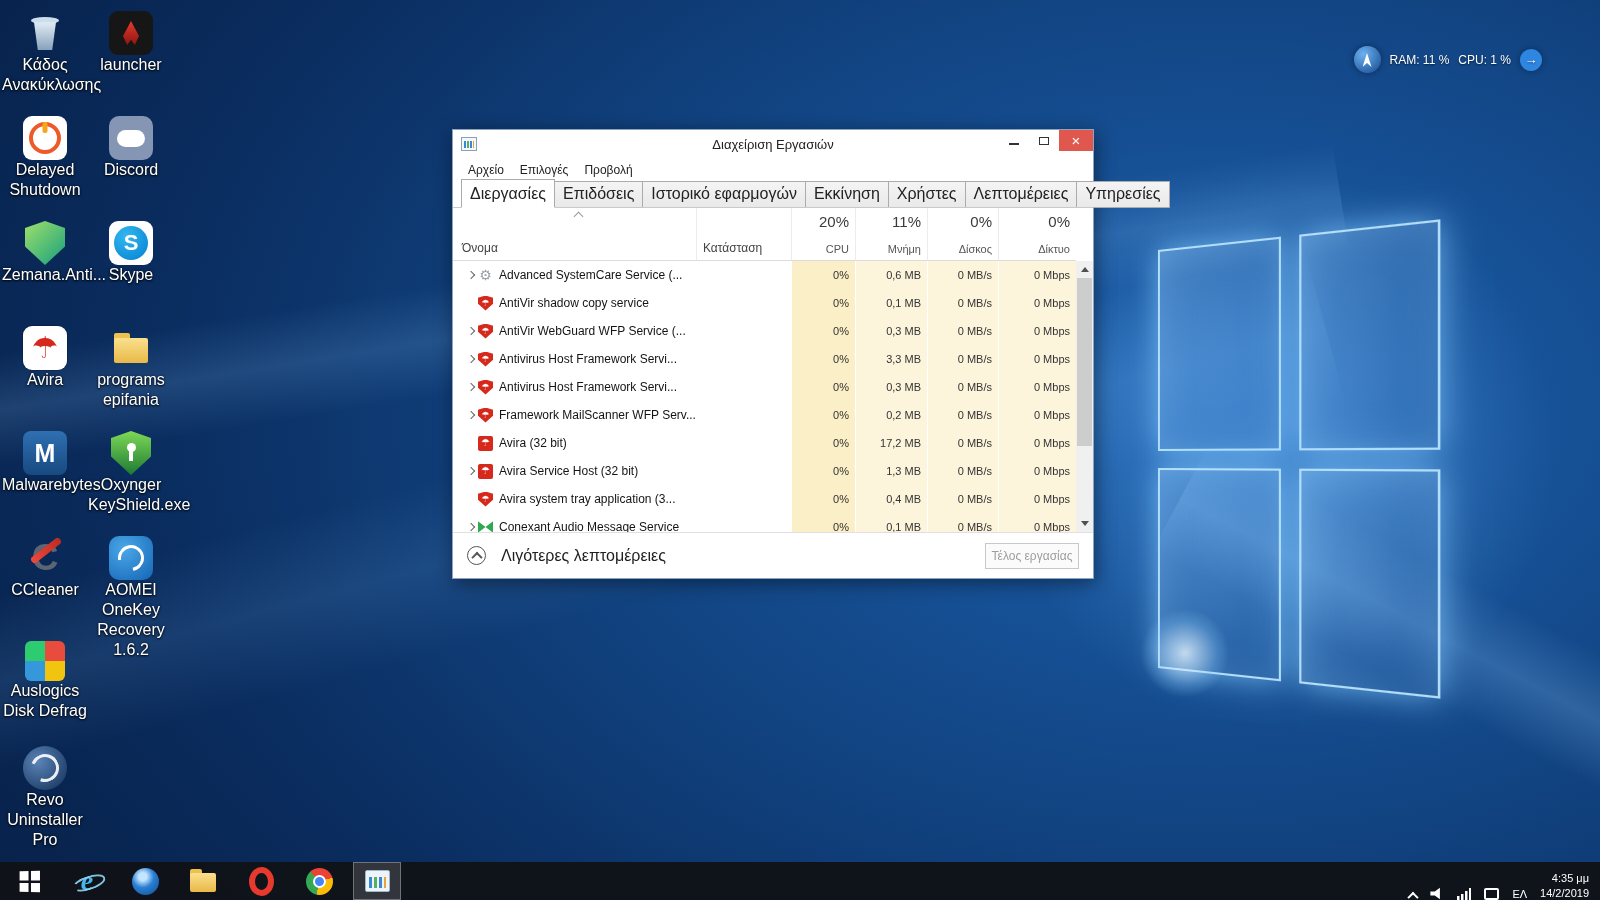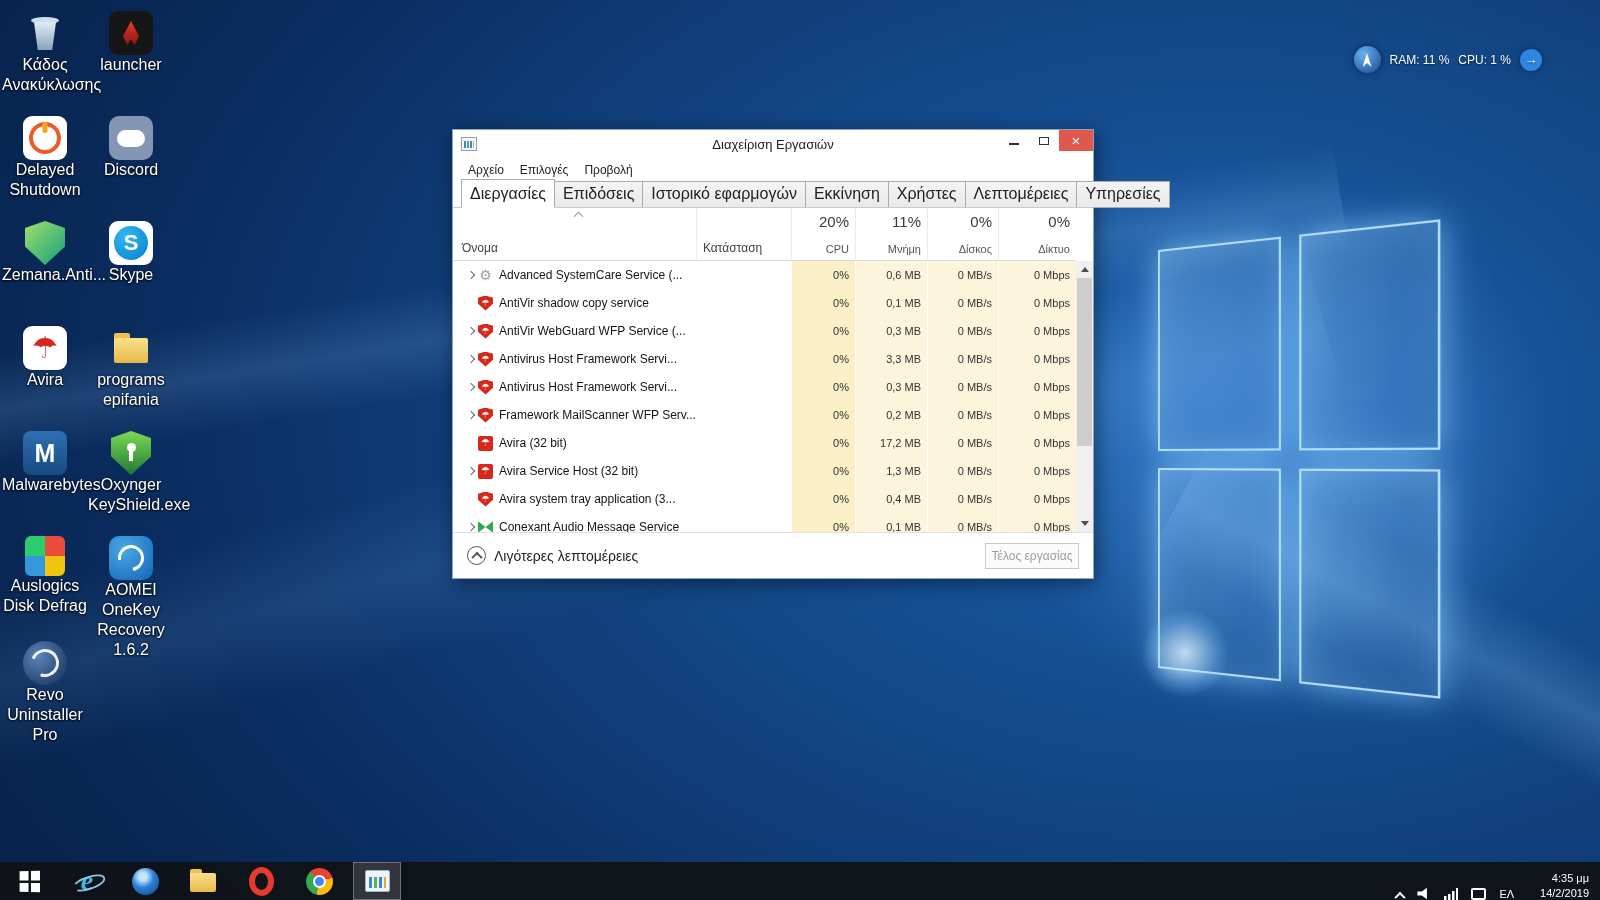--- a/index.html
+++ b/index.html
@@ -146,21 +146,21 @@
   .c-val.c-cpu { background:#fbefc7; }
   .tm-scroll { flex:0 0 17px; background:#f0f0f0; display:flex; flex-direction:column; }
   .sb-btn { height:17px; display:flex; align-items:center; justify-content:center; }
   .sb-up::after { content:""; width:0; height:0; border-left:4px solid transparent; border-right:4px solid transparent;
     border-bottom:5px solid #505050; }
   .sb-down::after { content:""; width:0; height:0; border-left:4px solid transparent; border-right:4px solid transparent;
     border-top:5px solid #505050; }
   .sb-track { flex:1; position:relative; }
   .sb-thumb { position:absolute; top:0; left:1px; right:1px; height:168px; background:#cdcdcd; }
   .tm-footer { flex:0 0 46px; border-top:1px solid #e0e0e0; display:flex; align-items:center; padding:0 14px; background:#fff; }
-  .toggle { display:flex; align-items:center; gap:8px; font-size:14px; color:#1f1f1f; }
+  .toggle { display:flex; align-items:center; gap:15px; font-size:16px; color:#1f1f1f; }
   .circ { width:19px; height:19px; border:1px solid #555; border-radius:50%; display:flex;
     align-items:center; justify-content:center; }
   .circ::after { content:""; width:6px; height:6px; border-left:2px solid #555; border-top:2px solid #555;
     transform:rotate(45deg) translate(1px,1px); }
   .endtask { margin-left:auto; width:94px; height:26px; border:1px solid #c8c8c8; background:#fbfbfb;
     color:#9d9d9d; font-size:12px; font-family:"Liberation Sans", sans-serif; }
 
   
   .taskbar { position:absolute; left:0; right:0; bottom:0; height:38px; background:rgba(16,19,24,.97);
     display:flex; align-items:stretch; z-index:10; }
@@ -196,21 +196,21 @@
   .ic-chev { width:8px; height:8px; border-left:2px solid #fff; border-top:2px solid #fff;
     transform:rotate(45deg) translate(1px,1px); }
   .ic-vol { width:14px; height:13px; background:#fff;
     clip-path:polygon(0 34%, 32% 34%, 68% 6%, 68% 94%, 32% 66%, 0 66%); }
   .ic-net { width:14px; height:12px;
     background-image:linear-gradient(#fff,#fff),linear-gradient(#fff,#fff),linear-gradient(#fff,#fff),linear-gradient(#fff,#fff);
     background-size:2.5px 4px, 2.5px 6px, 2.5px 9px, 2.5px 12px;
     background-position:0 100%, 3.8px 100%, 7.6px 100%, 11.4px 100%; background-repeat:no-repeat; }
   .ic-dev { width:15px; height:12px; border:2px solid #fff; border-radius:2px; }
   .tray-lang { font-size:11px; }
-  .tray-clock { font-size:11px; line-height:1.3; text-align:right;margin-left:13px; }
+  .tray-clock { font-size:11px; line-height:1.3; text-align:right; }
 </style>
 </head>
 <body>
 
 <div class="screen">
 
   <div class="halo"></div>
   <div class="beam beam1"></div>
   <div class="beam beam2"></div>
   <div class="beam beam3"></div>
@@ -235,20 +235,24 @@
       <div class="art a-zemana"></div>
       <div class="dlabel">Zemana.Anti...</div>
     </div>
     <div class="dicell">
       <div class="art a-avira"></div>
       <div class="dlabel">Avira</div>
     </div>
     <div class="dicell">
       <div class="art a-mbam"></div>
       <div class="dlabel">Malwarebytes</div>
+    </div>
+    <div class="dicell">
+      <div class="art a-ccleaner"></div>
+      <div class="dlabel">CCleaner</div>
     </div>
     <div class="dicell">
       <div class="art a-auslogics"></div>
       <div class="dlabel">Auslogics Disk Defrag</div>
     </div>
     <div class="dicell">
       <div class="art a-revo"></div>
       <div class="dlabel">Revo Uninstaller Pro</div>
     </div>
   </div>

